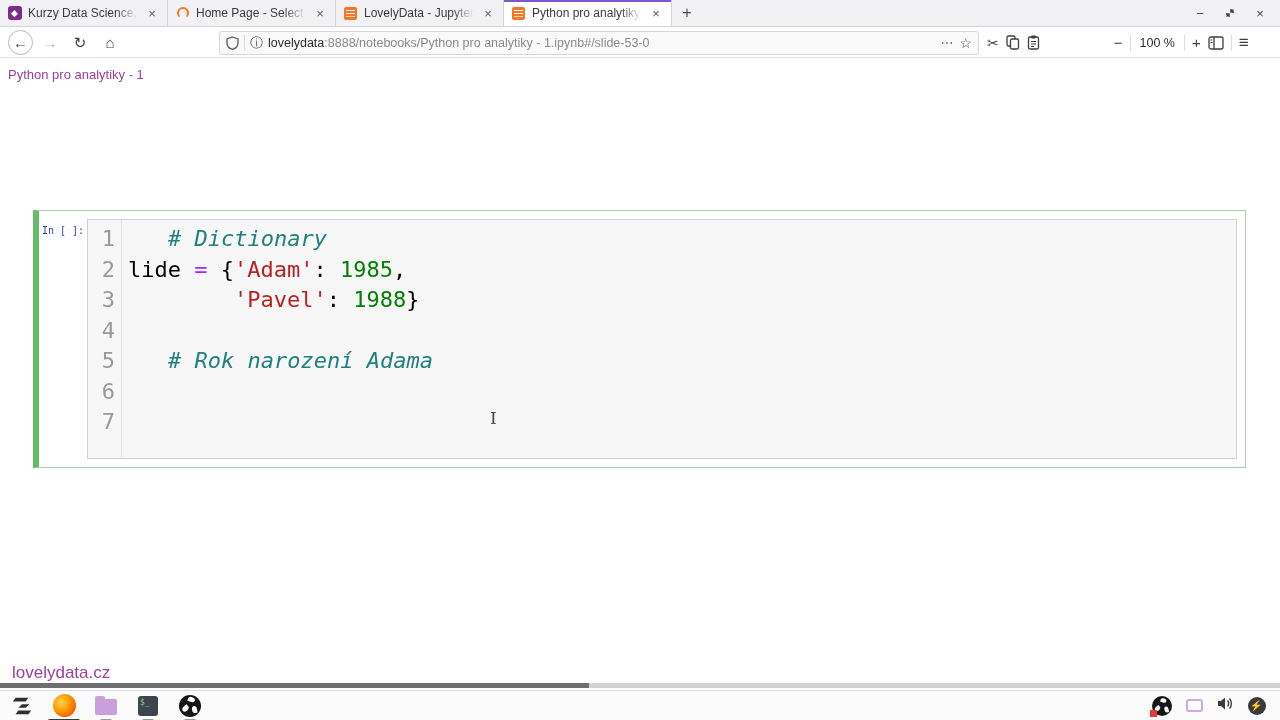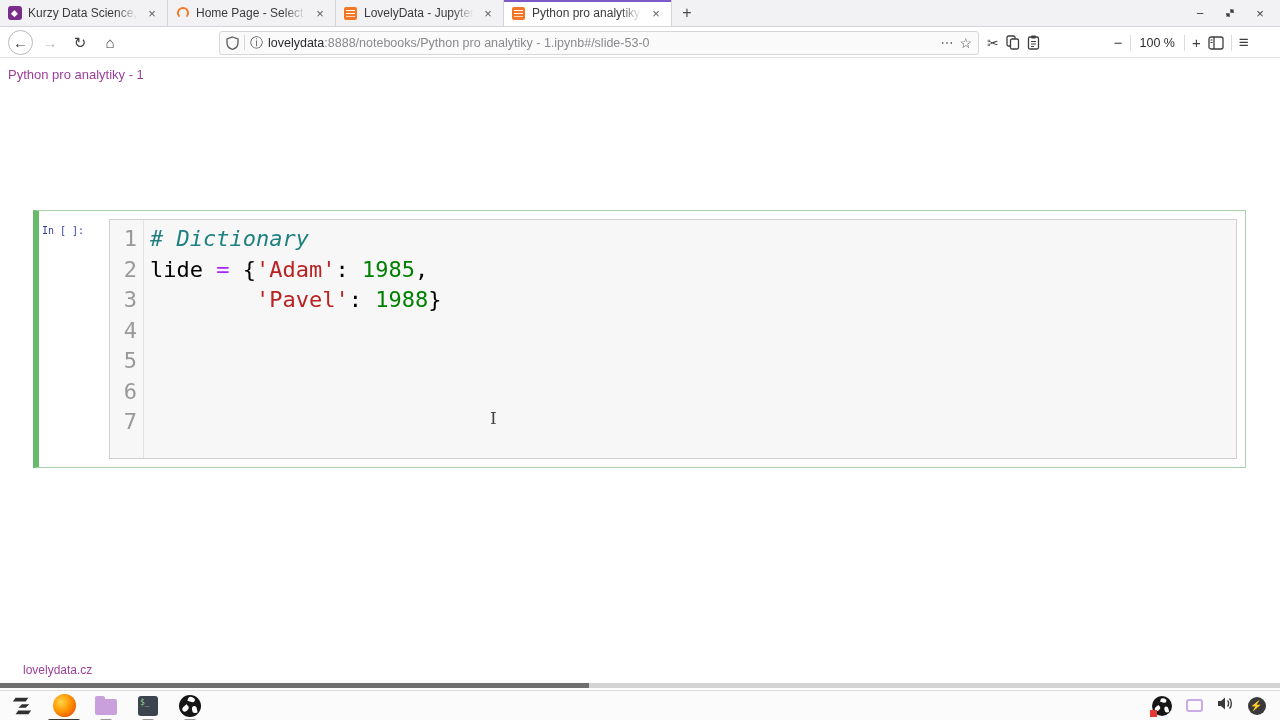--- a/index.html
+++ b/index.html
@@ -34,33 +34,33 @@
   .urlbar .star { font-size:14px; color:#4a4a4e; }
   .tb-icons { display:flex; align-items:center; gap:7px; margin-left:8px; color:#3e3e40; }
   .tb-icons .sp { width:1px; height:16px; background:#dcdcdf; }
   .zoom-label { font-size:12.5px; color:#2e2e30; padding:0 2px; }
   .gap60 { width:60px; }
   .icon16 svg { display:block; }
 
   
   .slide-area { position:absolute; left:0; top:59px; width:1280px; height:625px; background:#fff; }
   .slide-header-link { position:absolute; left:8px; top:8px; font-size:13px; color:#9c3f9c; }
-  .slide-footer-link { position:absolute; left:23px; top:604px; font-size:12px; color:#9c3f9c; }
+  .slide-footer-link { position:absolute; left:12px; top:604px; font-size:17px; color:#9c3f9c; }
   .progressbar { position:absolute; left:0; top:624px; width:1280px; height:5px; background:#d4d4d4; }
   .progressbar .fill { height:5px; background:#6f6f6f; }
 
   
-  .cell { position:absolute; left:33px; top:151px; width:1213px; height:258px; background:#fff; border:1px solid #abd3ab; border-left:6px solid #66bb6a; display:flex;gap:22px; }
+  .cell { position:absolute; left:33px; top:151px; width:1213px; height:258px; background:#fff; border:1px solid #abd3ab; border-left:6px solid #66bb6a; display:flex; }
   .prompt-col { width:48px; padding-top:9px; text-align:center; }
   .prompt { font-family:"DejaVu Sans Mono", monospace; font-size:10px; color:#303f9f; white-space:pre; }
   .cm { flex:1; margin:8px 8px 8px 0; background:#f7f7f7; border:1px solid #d0d0d0; display:flex; font-family:"DejaVu Sans Mono", monospace; font-size:22px; line-height:30.5px; overflow:hidden; }
   .cm-gutter { width:34px; text-align:right; padding:4px 6px 0 2px; color:#999; border-right:1px solid #e2e2e2; background:#f7f7f7; }
   .cm-code { flex:1; padding:4px 0 0 6px; }
   .cm-line { white-space:pre; color:#000; }
-  .tk-com { color:#208080; font-style:italic; }
+  .tk-com { color:#208080; font-style:italic;margin-left:40px; }
   .tk-str { color:#ba2121; }
   .tk-num { color:#008000; }
   .tk-op  { color:#aa22ff; }
   .tk-br  { color:#00a000; }
   .tk-plain { color:#000; }
   .caret { display:inline-block; width:2px; height:24px; background:#000; vertical-align:text-bottom; }
 
   .ibeam { position:absolute; left:490px; top:349px; font-family:"DejaVu Serif", serif; font-size:17px; color:#444; }
 
   
@@ -196,20 +196,21 @@
           <div>4</div>
           <div>5</div>
           <div>6</div>
           <div>7</div>
         </div>
       <div class="cm-code" id="code-lines">
           <div class="cm-line"><span class="tk-com"># Dictionary</span></div>
           <div class="cm-line"><span class="tk-plain">lide </span><span class="tk-op">=</span><span class="tk-plain"> {</span><span class="tk-str">'Adam'</span><span class="tk-plain">: </span><span class="tk-num">1985</span><span class="tk-plain">,</span></div>
           <div class="cm-line"><span class="tk-plain">        </span><span class="tk-str">'Pavel'</span><span class="tk-plain">: </span><span class="tk-num">1988</span><span class="tk-plain">}</span></div>
           <div class="cm-line">&nbsp;</div>
+          <div class="cm-line"><span class="tk-com"># Rok narození Adama</span></div>
         </div>
     </div>
   </div>
 
   <span class="ibeam">I</span>
 
   <a class="slide-footer-link">lovelydata.cz</a>
 
   <div class="progressbar">
     <div class="fill" id="progress-fill" style="width: 46%;"></div>

